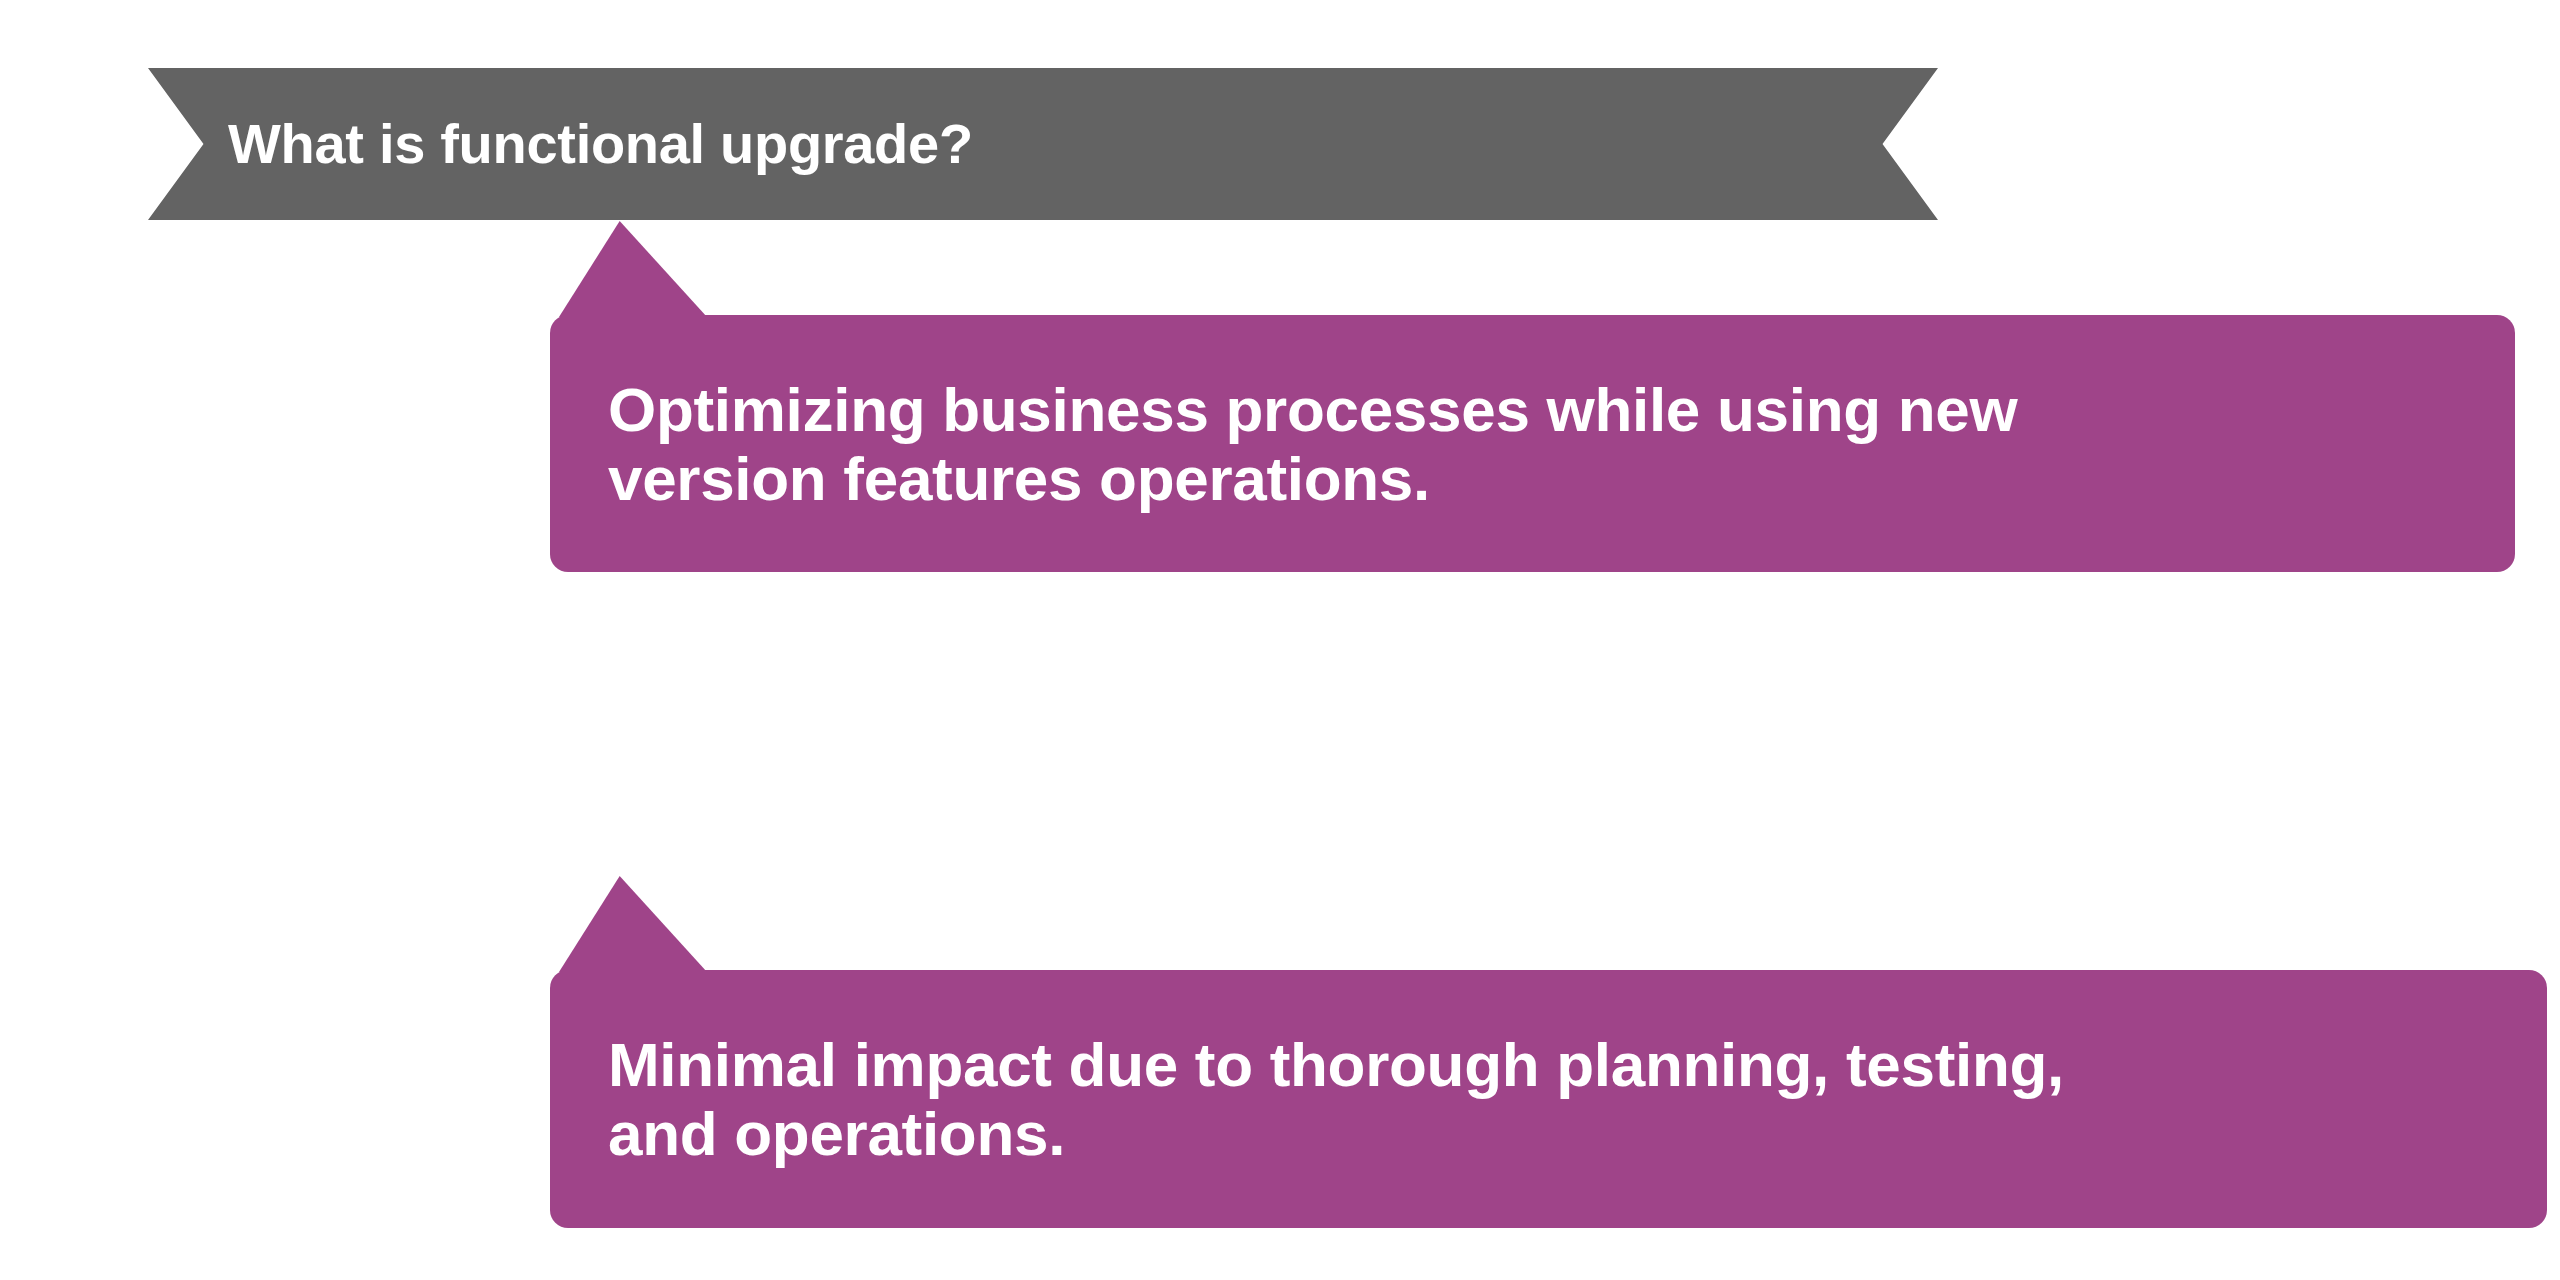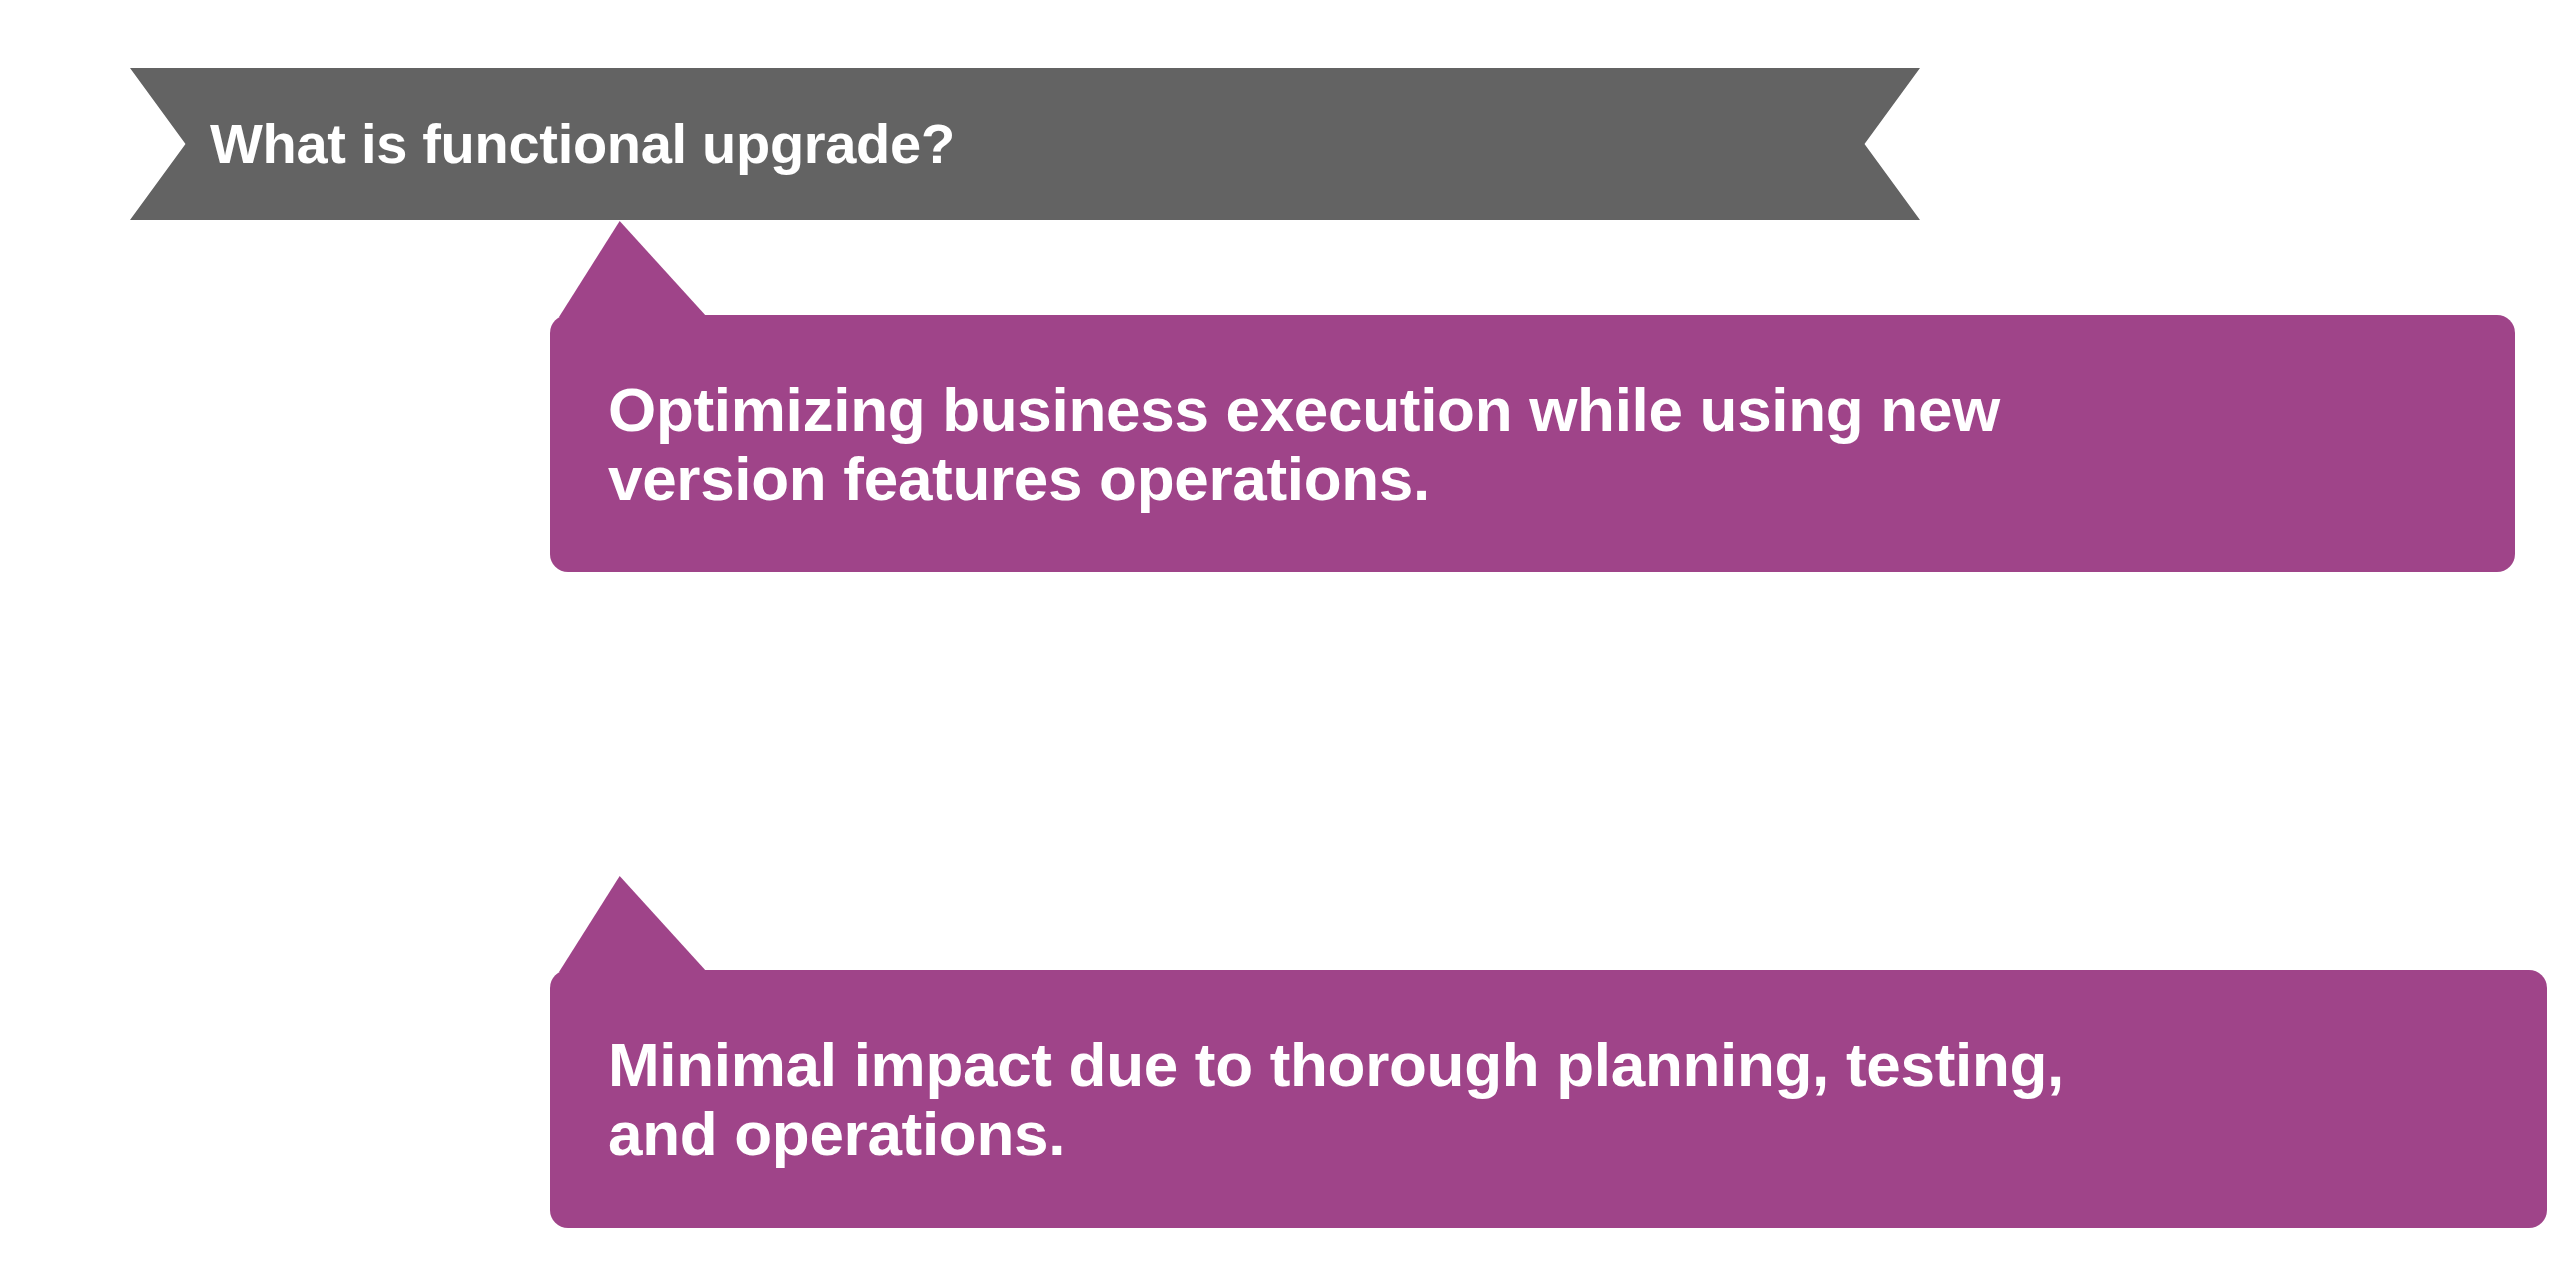--- a/index.html
+++ b/index.html
@@ -45,21 +45,21 @@
     letter-spacing: -1px;
     line-height: 1;
     color: #636363;
     white-space: nowrap;
     margin-left: 2px;
   }
 
   
   .ribbon {
     position: absolute;
-    left: 130px;
+    left: 148px;
     width: 1790px;
     height: 152px;
     background: #636363;
     -webkit-clip-path: polygon(0 0, 100% 0, 96.9% 50%, 100% 100%, 0 100%, 3.1% 50%);
     clip-path: polygon(0 0, 100% 0, 96.9% 50%, 100% 100%, 0 100%, 3.1% 50%);
     display: flex;
     align-items: center;
   }
   .ribbon-1 { top: 68px; }
   .ribbon-2 { top: 722px; }
@@ -118,21 +118,21 @@
 <div class="canvas">
 
 
   <div class="ribbon ribbon-1">
     <span class="ribbon-text">What is functional upgrade?</span>
   </div>
 
   <div class="callout callout-1">
     <div class="callout-tail"></div>
     <div class="callout-text">
-      <div>Optimizing business execution while using new</div>
+      <div>Optimizing business processes while using new</div>
       <div>version features operations.</div>
     </div>
   </div>
 
 
   <div class="callout callout-2">
     <div class="callout-tail"></div>
     <div class="callout-text">
       <div>Minimal impact due to thorough planning, testing,</div>
       <div>and operations.</div>

